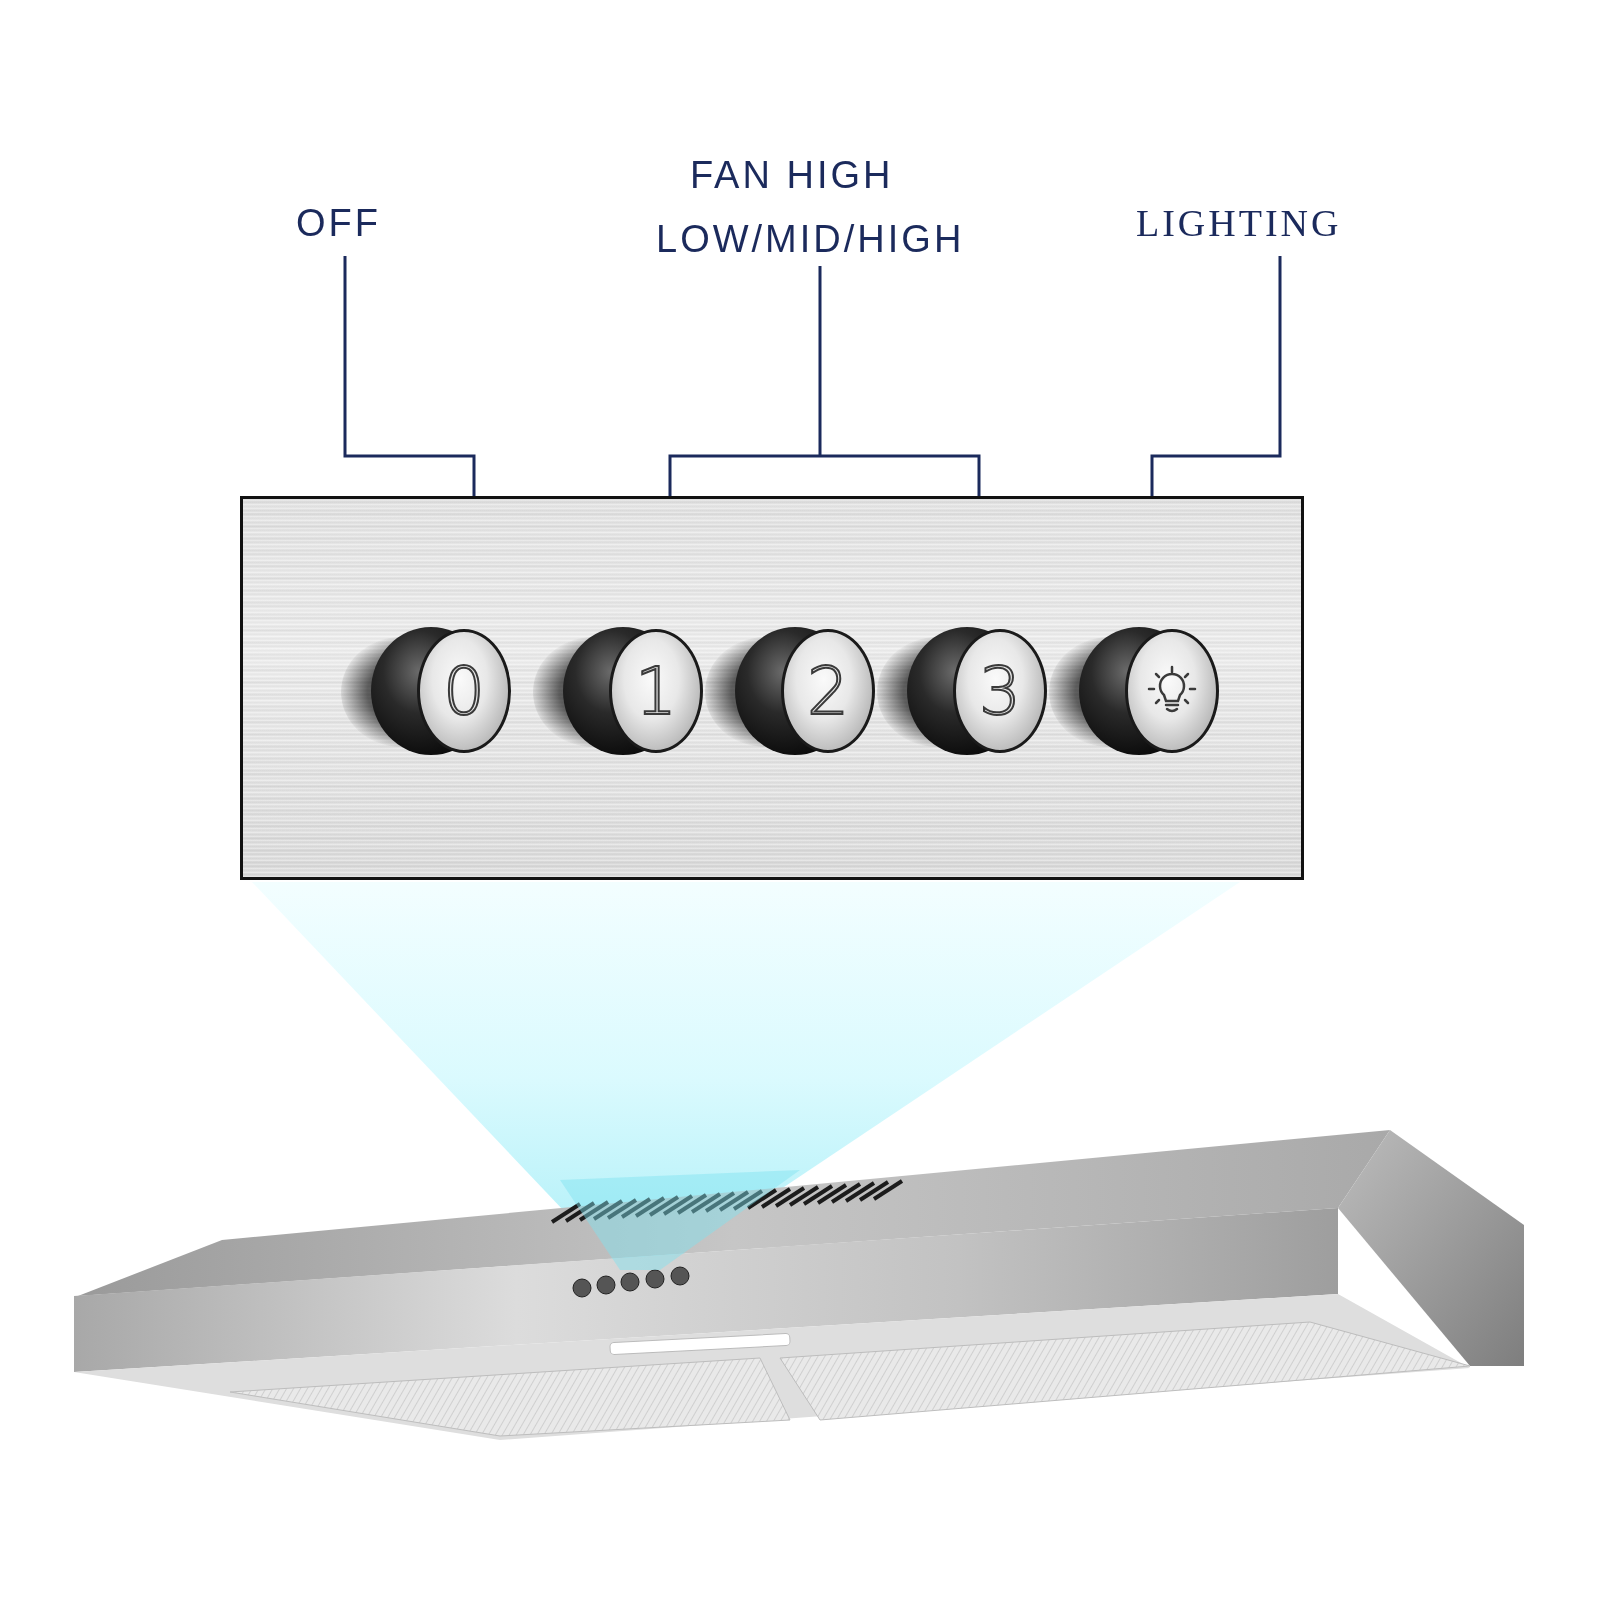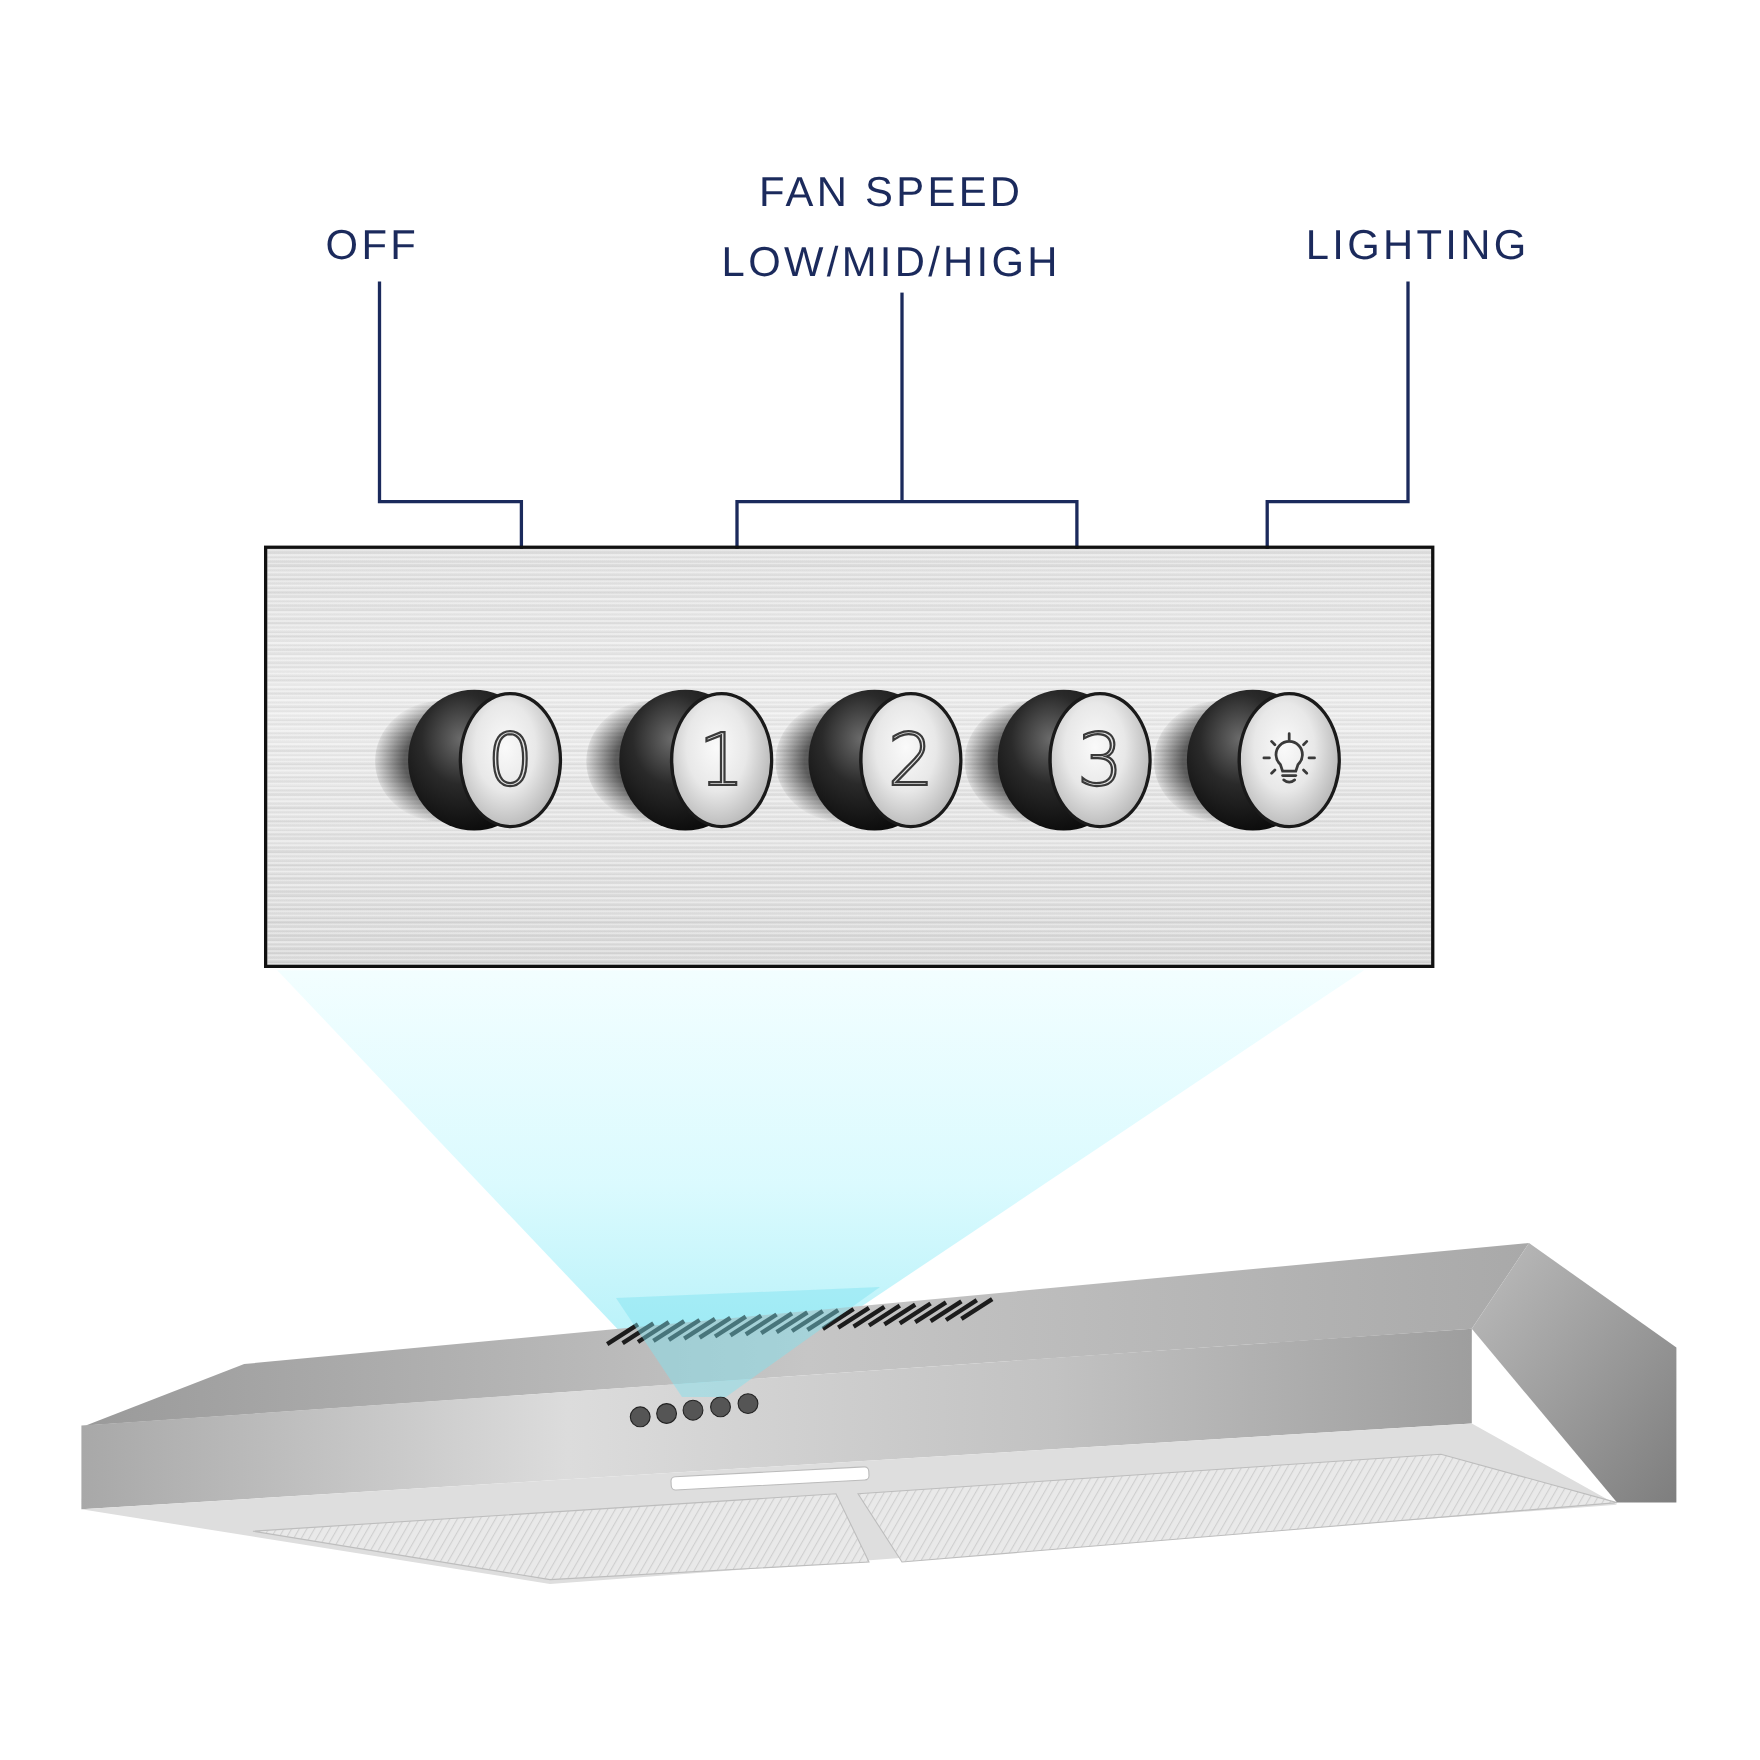--- a/index.html
+++ b/index.html
@@ -31,23 +31,23 @@
     display: flex; align-items: center; justify-content: center;
     font-family: "DejaVu Sans", sans-serif; font-size: 66px; font-weight: 200;
     color: #e6e6e6; -webkit-text-stroke: 2px #3a3a3a;
   }
   .hood { position: absolute; left: 0; top: 0; }
 </style>
 </head>
 <body>
 
 <div class="label" style="left:296px; top:200px;">OFF</div>
-<div class="label" style="left:690px; top:152px;">FAN  SPEED</div>
+<div class="label" style="left:690px; top:152px;">FAN  HIGH</div>
 <div class="label" style="left:656px; top:216px;">LOW/MID/HIGH</div>
-<div class="label" style="left:1187px; top:200px;">LIGHTING</div>
+<div class="label" style="left:1136px; top:200px;font-family:Liberation Serif, serif;">LIGHTING</div>
 
 <svg class="overlay-svg" width="1600" height="1600">
   <defs>
     <linearGradient id="beam" x1="0" y1="0" x2="0" y2="1">
       <stop offset="0" stop-color="#f2feff"></stop>
       <stop offset="0.5" stop-color="#d9fafe"></stop>
       <stop offset="1" stop-color="#a8eef7"></stop>
     </linearGradient>
   </defs>
   <polygon points="252,882 1240,882 660,1270 620,1270" fill="url(#beam)" opacity="0.95"></polygon>

